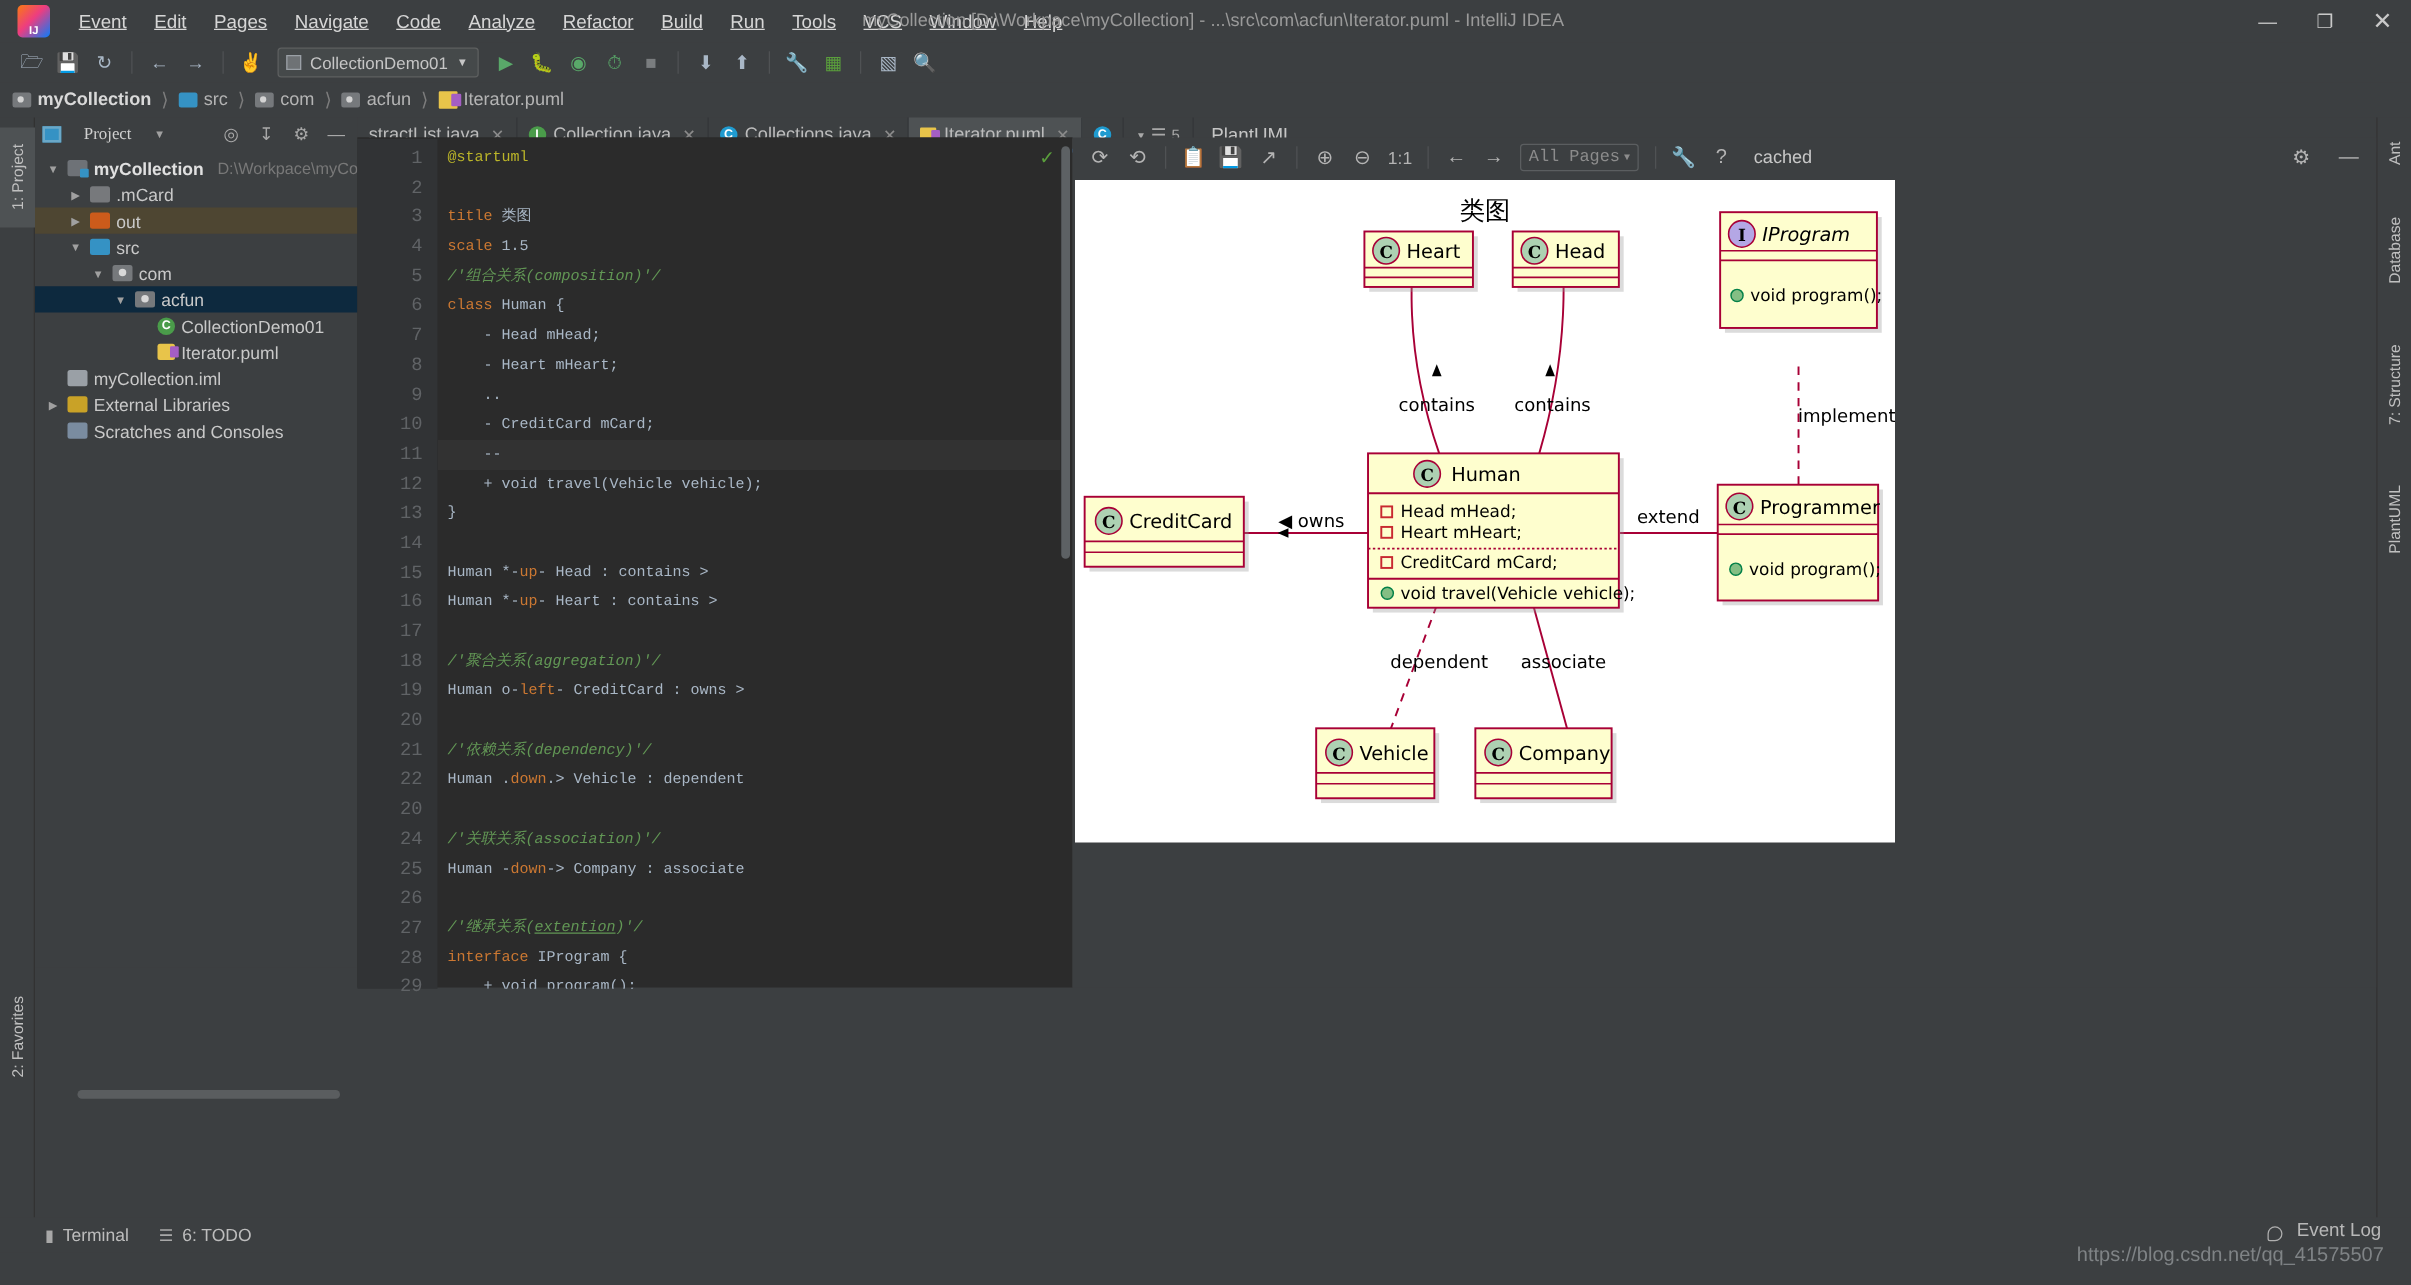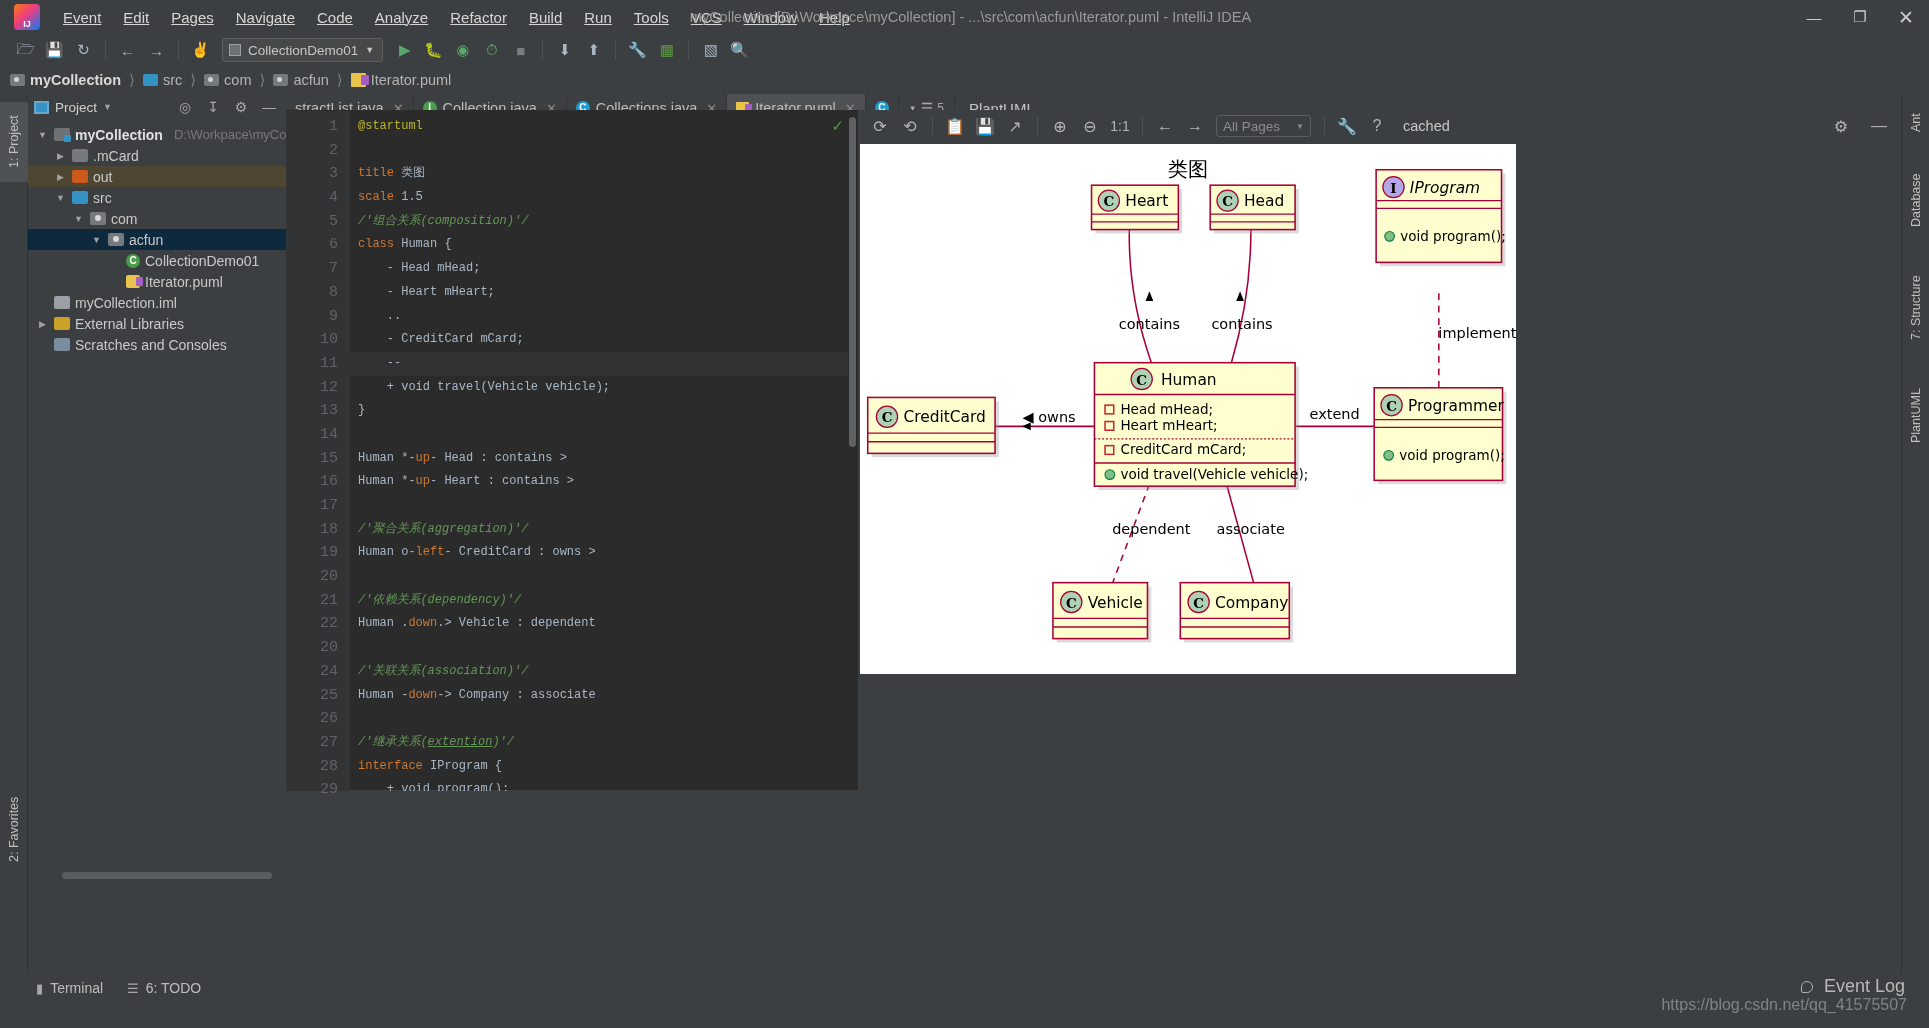--- a/index.html
+++ b/index.html
@@ -94,21 +94,21 @@
 
   
   .projpanel{
     position:absolute; left:28px; top:94px; width:258px; height:680px;
     background:#3c3f41;
   }
   .proj-header{
     height:26px; display:flex; align-items:center; padding:0 6px; gap:6px;
     font-size:13.5px; color:#cfcfcf;
   }
-  .proj-title{ display:flex; align-items:center; gap:6px; }
+  .proj-title{ display:flex; align-items:center; gap:18px;font-family:Liberation Serif, serif; }
   .proj-sqic{ width:15px; height:13px; border:2px solid #6aa8c8; background:#3592c4; }
   .proj-header .spacer{ flex:1; }
   .ph-ic{ width:22px; height:22px; display:flex; align-items:center; justify-content:center;
     font-size:14px; color:#a8a8a8; }
   .tree{ padding-top:4px; font-size:14px; }
   .trow{
     height:21px; display:flex; align-items:center; gap:5px; padding-right:6px;
     white-space:nowrap; color:#c9c9c9;
   }
   .trow.sel{ background:#0d293e; }
@@ -210,21 +210,21 @@
   .puml-toolbar{
     height:32px; display:flex; align-items:center; padding:0 8px; gap:2px;
     color:#b9b9b9; font-size:14px;
   }
   .pt-ic{ width:28px; height:26px; display:flex; align-items:center; justify-content:center;
     font-size:16px; color:#b4b4b4; }
   .pt-sep{ width:1px; height:18px; background:#4f5254; margin:0 6px; }
   .pages-sel{
     height:22px; min-width:95px; border:1px solid #5b5e60; border-radius:3px;
     display:flex; align-items:center; justify-content:space-between; padding:0 6px;
-    font-size:13.5px; color:#8c8c8c; background:#3c3f41; margin:0 5px;
+    font-size:13.5px; color:#8c8c8c; background:#3c3f41; margin:0 5px;font-family:Liberation Mono, monospace;
   }
   .cached{ margin-left:10px; font-size:14.5px; color:#c8c8c8; }
   .puml-right{ margin-left:auto; display:flex; align-items:center; gap:10px; }
   .canvas{
     position:absolute; left:2px; top:34px; width:656px; height:530px;
     background:#ffffff; overflow:hidden;
   }
 
   
   .uml-svg{ display:block; }
@@ -240,22 +240,22 @@
   .statusbar{
     position:absolute; left:0; top:1002px; width:1929px; height:26px;
     background:#3c3f41; display:flex; align-items:center; color:#a6a6a6; font-size:13.5px;
   }
   .sb-right{ margin-left:auto; display:flex; align-items:center; gap:18px; padding-right:14px; }
   .watermark{
     position:absolute; right:22px; top:996px; font-size:16px; color:#8b8f92; opacity:.85;
     font-family:"Liberation Sans",sans-serif; pointer-events:none;
   }
   .eventlog{
-    position:absolute; right:24px; top:976px; font-size:18px; color:#b8b8b8;
-    display:flex; align-items:center; gap:11px;
+    position:absolute; right:24px; top:976px; font-size:15px; color:#b8b8b8;
+    display:flex; align-items:flex-end; gap:11px;
   }
   .bl-ic{ width:12px; height:12px; border:1.5px solid #b0b0b0; border-radius:50% 50% 50% 2px; }
 </style>
 </head>
 <body>
 
 <div class="app">
 
   <div class="titlebar">
     <div class="ij-logo"></div>

